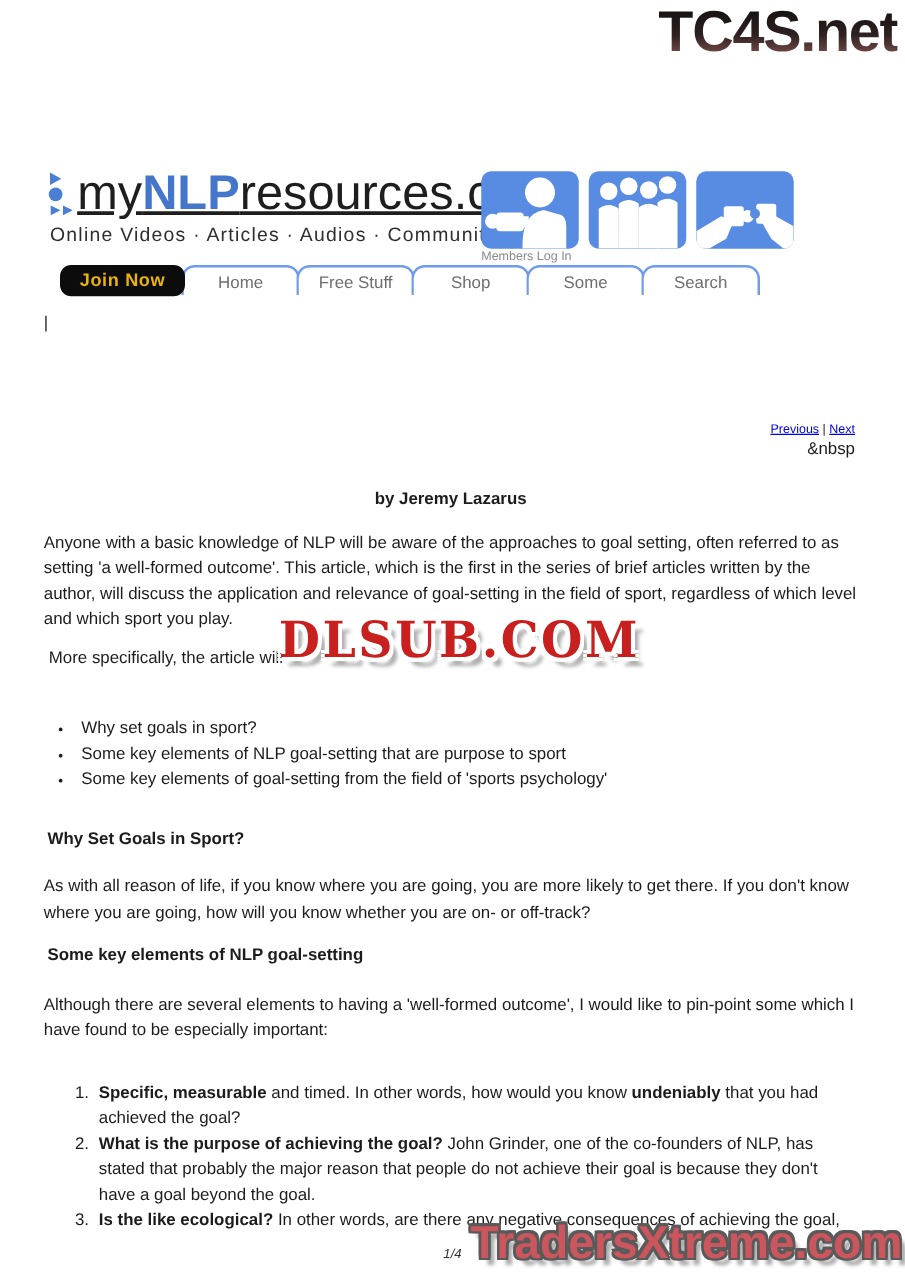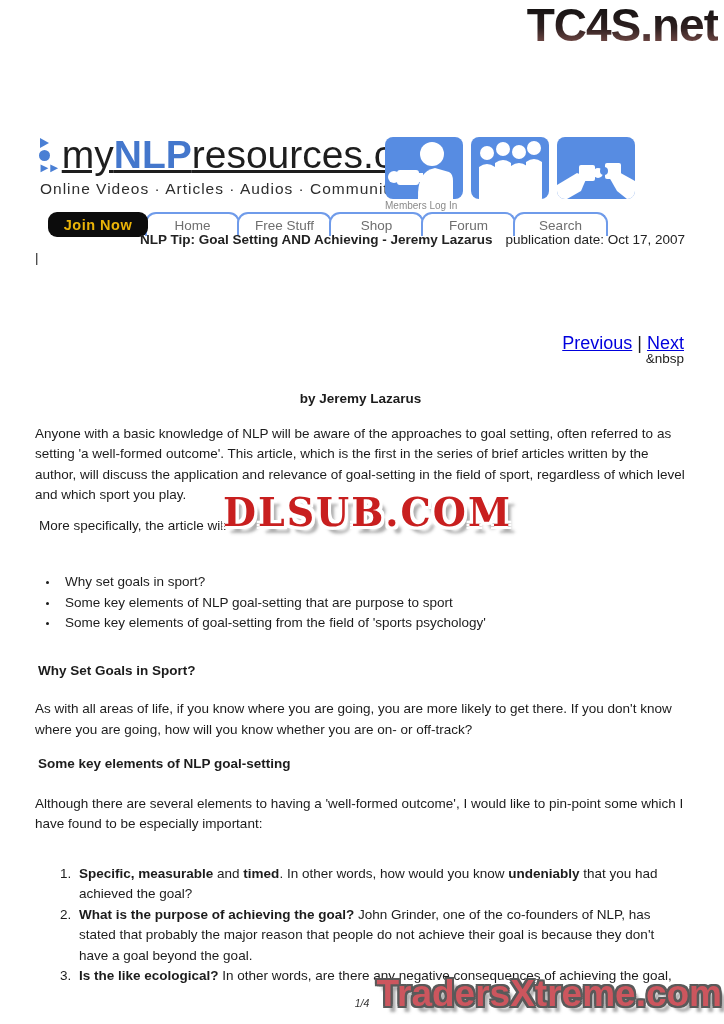--- a/index.html
+++ b/index.html
@@ -39,21 +39,21 @@
          margin-left:-3px; position:relative; z-index:1; cursor:pointer; }
 
   
   .title-line { position:absolute; left:140px; top:232px; white-space:nowrap; font-size:13.5px; z-index:3; }
   .title-line .t { font-weight:bold; }
   .title-line .d { margin-left:13px; }
   .meta-block { position:absolute; left:35px; top:250px; font-size:13.5px; line-height:16px; }
 
   
   .article { position:absolute; left:35px; top:336px; right:38px; font-size:13.5px; line-height:20.5px; color:#1c1c1c; }
-  .prevnext { text-align:right; font-size:18px; line-height:15px; padding-right:2px; }
+  .prevnext { text-align:right; font-size:10px; line-height:15px; padding-right:2px; }
   .prevnext a { color:#0000dd; text-decoration:underline; cursor:pointer; }
   .nbspline { text-align:right; font-size:13.5px; line-height:15px; padding-right:2px; }
   .byline { text-align:center; font-weight:bold; margin-top:23px; }
   .intro { margin-top:14px; }
   .more { margin-top:10px; padding-left:4px; }
   .blist { margin:36px 0 0 0; padding-left:24px; list-style:disc outside; }
   .blist li { padding-left:6px; }
   .blist li::marker { font-size:10px; }
   .h-bold { font-weight:bold; margin-top:27px; padding-left:3px; }
   .p1 { margin-top:18px; }
@@ -134,27 +134,24 @@
       </svg>
     </div>
   </div>
   <div class="members">Members Log In</div>
 
   <div class="nav">
     <div class="join">Join Now</div>
     <div class="tab">Home</div>
     <div class="tab">Free Stuff</div>
     <div class="tab">Shop</div>
-    <div class="tab">Forum</div>
+    <div class="tab">Some</div>
     <div class="tab">Search</div>
   </div>
 
-  <div class="title-line">
-    <span class="t">NLP Tip: Goal Setting AND Achieving - Jeremy Lazarus</span><span class="d">publication date: Oct 17, 2007</span>
-  </div>
 
   <div class="meta-block">
     <div>|</div>
   </div>
 
   <div class="article">
     <div class="prevnext">
       <a>Previous</a>
       <span>|</span>
       <a>Next</a>
@@ -167,27 +164,27 @@
 
     <p class="more">More specifically, the article will</p>
 
     <ul class="blist">
       <li>Why set goals in sport?</li>
       <li>Some key elements of NLP goal-setting that are purpose to sport</li>
       <li>Some key elements of goal-setting from the field of 'sports psychology'</li>
     </ul>
 
     <div class="h-bold">Why Set Goals in Sport?</div>
-    <p class="p1">As with all areas of life, if you know where you are going, you are more likely to get there.  If you don't know where you are going, how will you know whether you are on- or off-track?</p>
+    <p class="p1">As with all reason of life, if you know where you are going, you are more likely to get there.  If you don't know where you are going, how will you know whether you are on- or off-track?</p>
 
     <div class="h-bold2">Some key elements of NLP goal-setting</div>
     <p class="p2">Although there are several elements to having a 'well-formed outcome', I would like to pin-point some which I have found to be especially important:</p>
 
     <ol class="nlist">
-      <li><span style="font-weight: bold;">Specific, measurable</span><span> and </span><span style="font-weight: bold; text-align: center;">timed</span><span>.  In other words, how would you know </span><span style="font-weight: bold;">undeniably</span><span> that you had achieved the goal?</span></li>
+      <li><span style="font-weight: bold;">Specific, measurable</span><span> and </span><span style="font-weight: normal; text-align: center;">timed</span><span>.  In other words, how would you know </span><span style="font-weight: bold;">undeniably</span><span> that you had achieved the goal?</span></li>
       <li><span style="font-weight: bold;">What is the purpose of achieving the goal?</span><span>  John Grinder, one of the co-founders of NLP, has stated that probably the major reason that people do not achieve their goal is because they don't have a goal beyond the goal.</span></li>
       <li><span style="font-weight: bold;">Is the like ecological?</span><span>  In other words, are there any negative consequences of achieving the goal,</span></li>
     </ol>
   </div>
 
   <div class="dlsub">DLSUB.COM</div>
 
   <div class="pagenum">1/4</div>
   <div class="tradersx">TradersXtreme.com</div>
 

